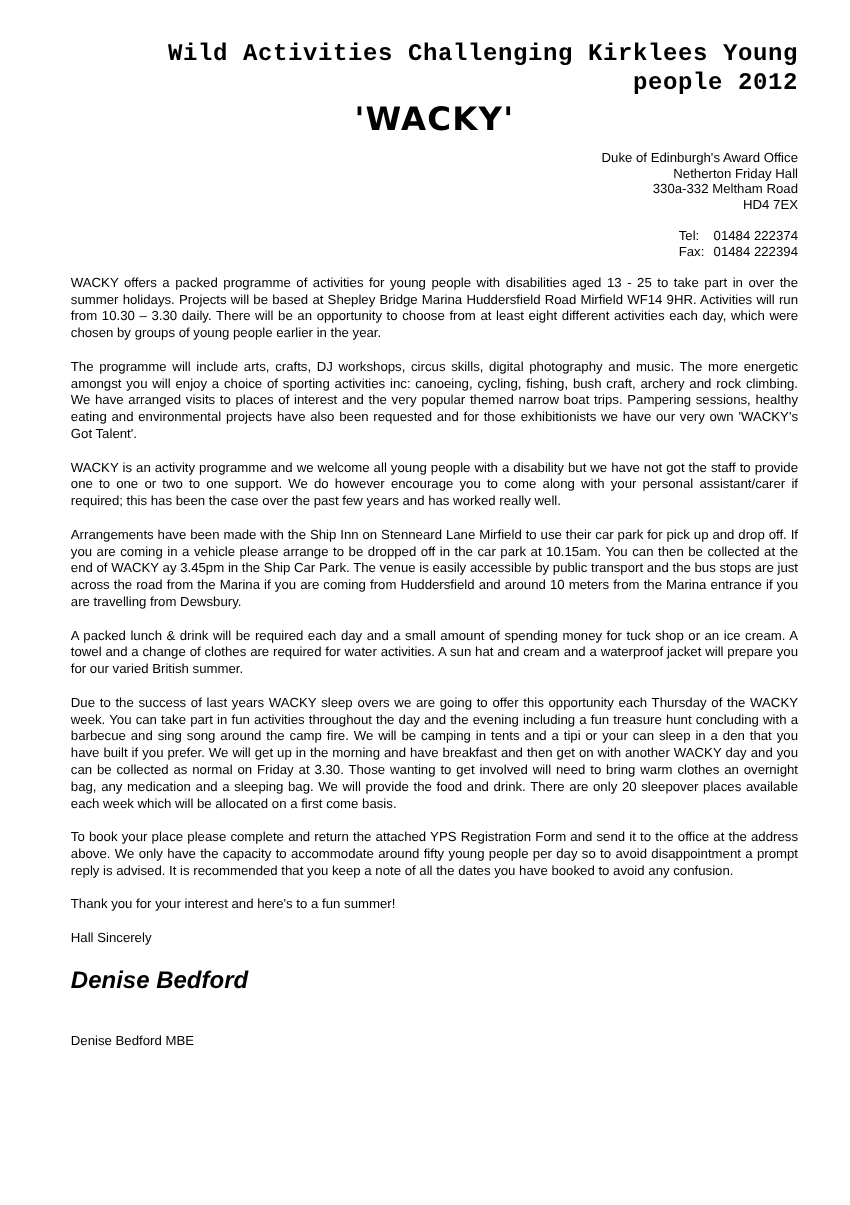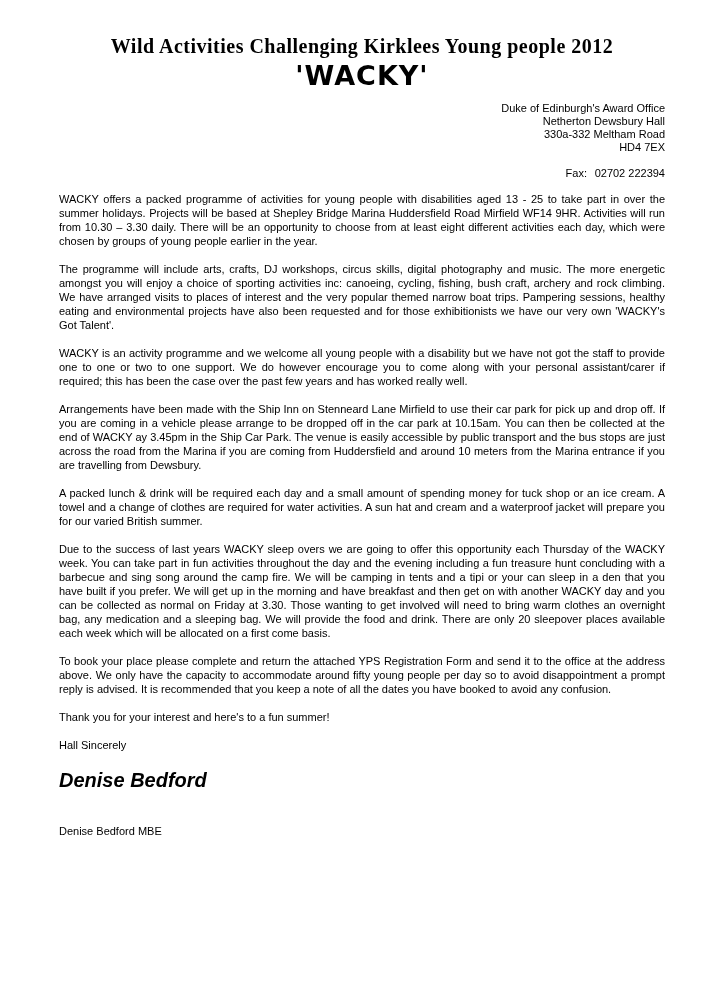--- a/index.html
+++ b/index.html
@@ -12,22 +12,22 @@
     width: 708px;
     height: 1004px;
     box-sizing: border-box;
     background: #ffffff;
     color: #000000;
     padding: 34px 43px 0 59px;
     font-family: "Liberation Sans", sans-serif;
     overflow: hidden;
   }
   .title {
-    text-align: center;
-    font-family: Liberation Serif, serif;
+    text-align: right;
+    font-family: Liberation Mono, monospace;
     font-weight: bold;
     font-size: 20px;
     line-height: 24px;
     letter-spacing: 0.5px;
   }
   .subtitle {
     text-align: center;
     font-family: "DejaVu Sans", sans-serif;
     font-weight: bold;
     font-size: 27px;
@@ -93,29 +93,33 @@
 </head>
 <body>
 
 <div class="page">
 
   <div class="title">Wild Activities Challenging Kirklees Young people 2012</div>
   <div class="subtitle">'WACKY'</div>
 
   <div class="address-block">
     <div>Duke of Edinburgh's Award Office</div>
-    <div>Netherton Dewsbury Hall</div>
+    <div>Netherton Friday Hall</div>
     <div>330a-332 Meltham Road</div>
     <div>HD4 7EX</div>
   </div>
 
   <div class="contact-block">
     <div class="contact-line">
+      <span class="label">Tel:</span>
+      <span class="num">01484 222374</span>
+    </div>
+    <div class="contact-line">
       <span class="label">Fax:</span>
-      <span class="num">02702 222394</span>
+      <span class="num">01484 222394</span>
     </div>
   </div>
 
   <div class="body-text">
     <p>WACKY offers a packed programme of activities for young people with disabilities aged 13 - 25 to take part in over the summer holidays.  Projects will be based at Shepley Bridge Marina Huddersfield Road Mirfield WF14 9HR.  Activities will run from 10.30 – 3.30 daily.  There will be an opportunity to choose from at least eight different activities each day, which were chosen by groups of young people earlier in the year.</p>
     <p>The programme will include arts, crafts, DJ workshops, circus skills, digital photography and music.  The more energetic amongst you will enjoy a choice of sporting activities inc:  canoeing, cycling, fishing, bush craft, archery and rock climbing.  We have arranged visits to places of interest and the very popular themed narrow boat trips.  Pampering sessions, healthy eating and environmental projects have also been requested and for those exhibitionists we have our very own 'WACKY's Got Talent'.</p>
     <p>WACKY is an activity programme and we welcome all young people with a disability but we have not got the staff to provide one to one or two to one support.  We do however encourage you to come along with your personal assistant/carer if required; this has been the case over the past few years and has worked really well.</p>
     <p>Arrangements have been made with the Ship Inn on Stenneard Lane Mirfield to use their car park for pick up and drop off.  If you are coming in a vehicle please arrange to be dropped off in the car park at 10.15am.  You can then be collected at the end of WACKY ay 3.45pm in the Ship Car Park.  The venue is easily accessible by public transport and the bus stops are just across the road from the Marina if you are coming from Huddersfield and around 10 meters from the Marina entrance if you are travelling from Dewsbury.</p>
     <p>A packed lunch &amp; drink will be required each day and a small amount of spending money for tuck shop or an ice cream.  A towel and a change of clothes are required for water activities.  A sun hat and cream and a waterproof jacket will prepare you for our varied British summer.</p>
     <p>Due to the success of last years WACKY sleep overs we are going to offer this opportunity each Thursday of the WACKY week.  You can take part in fun activities throughout the day and the evening including a fun treasure hunt concluding with a barbecue and sing song around the camp fire.   We will be camping in tents and a tipi or your can sleep in a den that you have built if you prefer. We will get up in the morning and have breakfast and then get on with another WACKY day and you can be collected as normal on Friday at 3.30. Those wanting to get involved will need to bring warm clothes an overnight bag, any medication and a sleeping bag. We will provide the food and drink. There are only 20 sleepover places available each week which will be allocated on a first come basis.</p>

